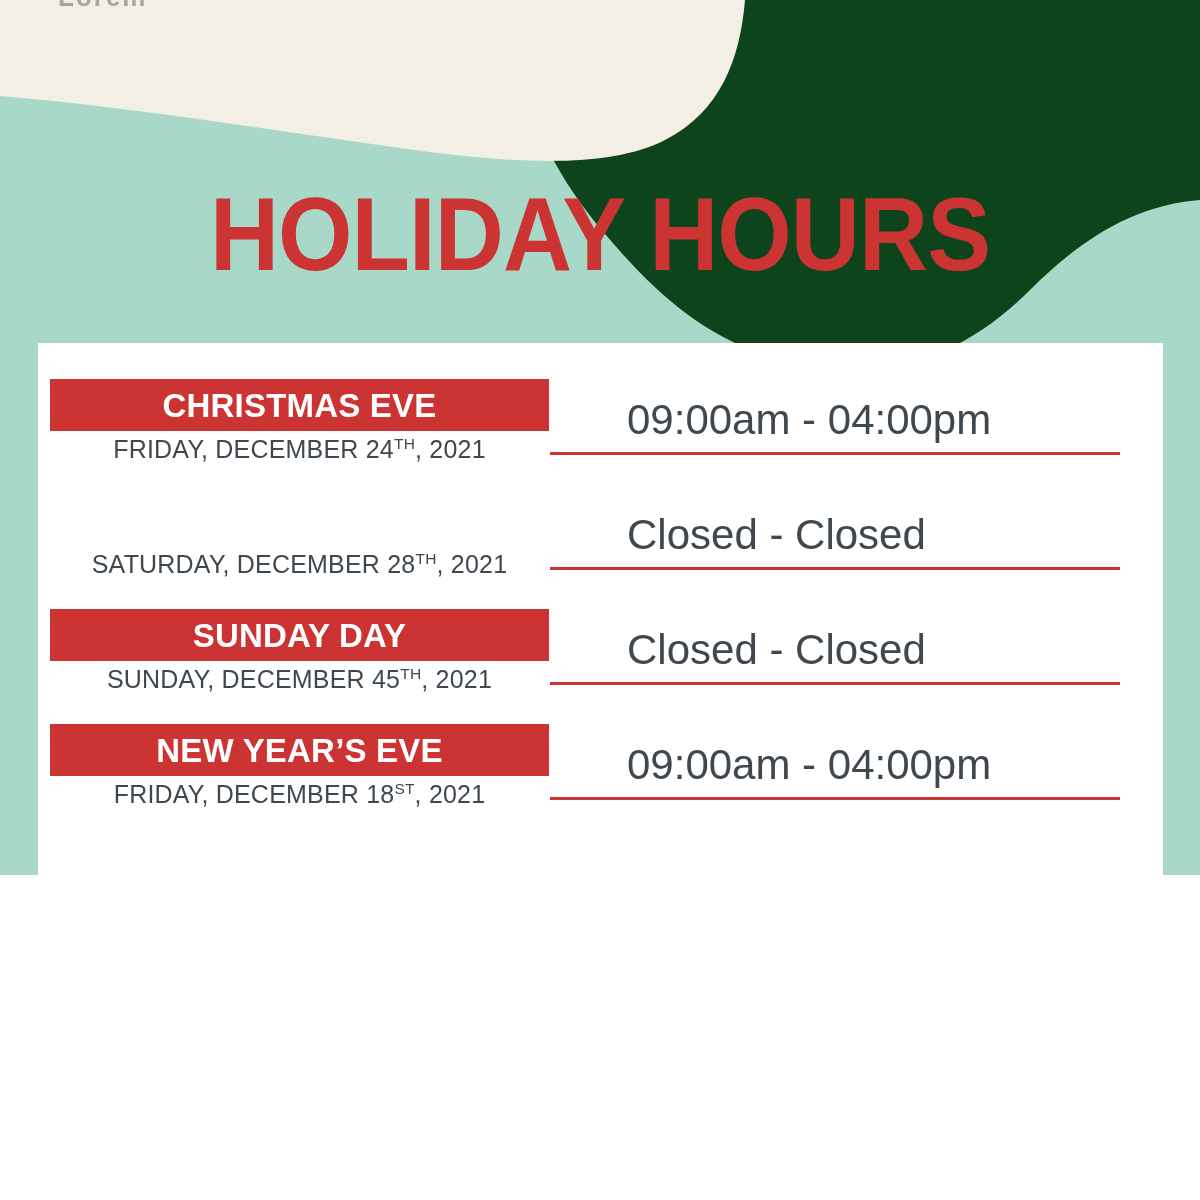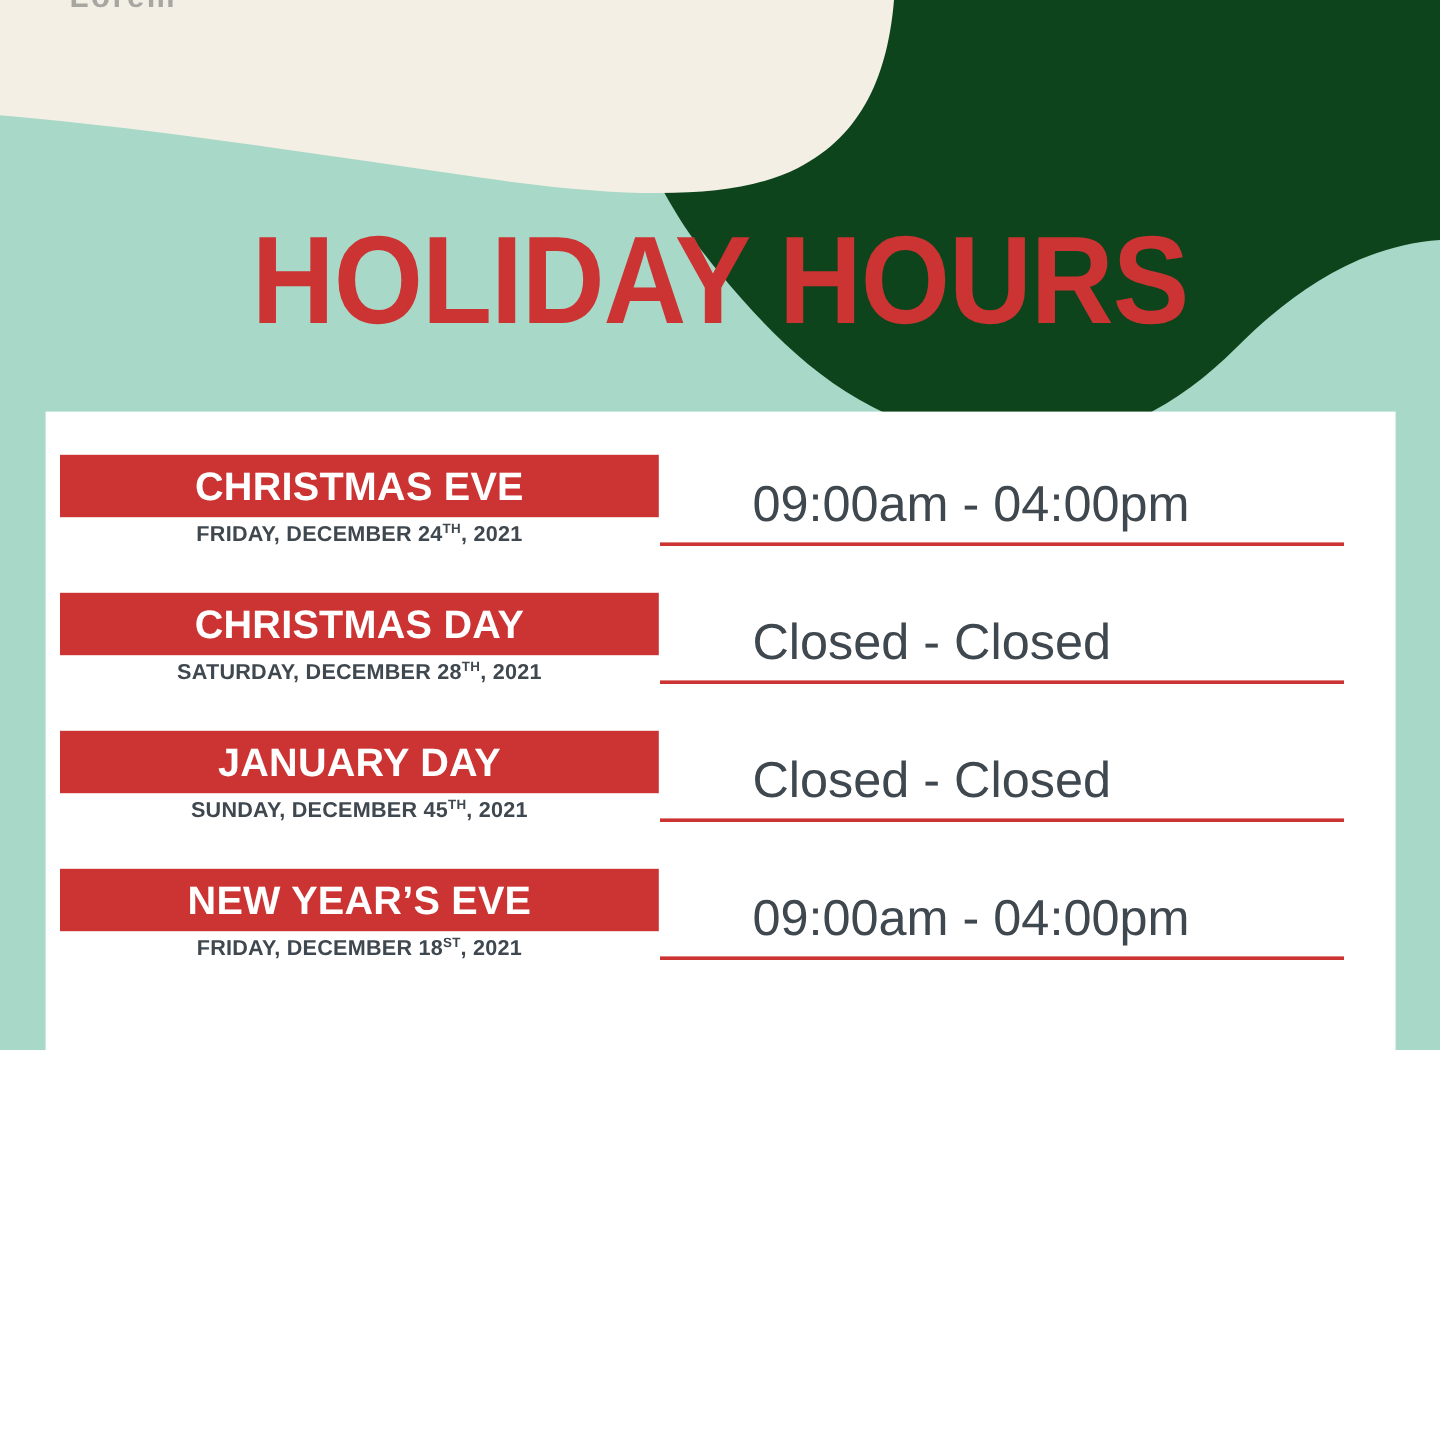--- a/index.html
+++ b/index.html
@@ -114,22 +114,22 @@
     line-height: 1;
   }
 
   .date-label {
     position: absolute;
     left: 12px;
     top: 56px;
     width: 499px;
     text-align: center;
     color: #3f474f;
-    font-size: 18px;
-    font-weight: 700;
+    font-size: 25px;
+    font-weight: 400;
     letter-spacing: .2px;
     white-space: nowrap;
   }
   .date-label sup {
     font-size: 0.62em;
     vertical-align: super;
     line-height: 0;
   }
 
   .hours-cell {
@@ -217,33 +217,30 @@
           <span class="name-bar-label">CHRISTMAS EVE</span>
         </div>
         <div class="date-label"><span>FRIDAY, DECEMBER 24</span><sup>TH</sup><span>, 2021</span></div>
         <div class="hours-cell">
           <div class="hours-text">09:00am - 04:00pm</div>
           <div class="hours-rule"></div>
         </div>
       </div>
 
       <div class="row r1">
-        <div class="name-bar">
-          <span class="name-bar-label">CHRISTMAS DAY</span>
-        </div>
         <div class="date-label"><span>SATURDAY, DECEMBER 28</span><sup>TH</sup><span>, 2021</span></div>
         <div class="hours-cell">
           <div class="hours-text">Closed - Closed</div>
           <div class="hours-rule"></div>
         </div>
       </div>
 
       <div class="row r2">
         <div class="name-bar">
-          <span class="name-bar-label">JANUARY DAY</span>
+          <span class="name-bar-label">SUNDAY DAY</span>
         </div>
         <div class="date-label"><span>SUNDAY, DECEMBER 45</span><sup>TH</sup><span>, 2021</span></div>
         <div class="hours-cell">
           <div class="hours-text">Closed - Closed</div>
           <div class="hours-rule"></div>
         </div>
       </div>
 
       <div class="row r3">
         <div class="name-bar">

